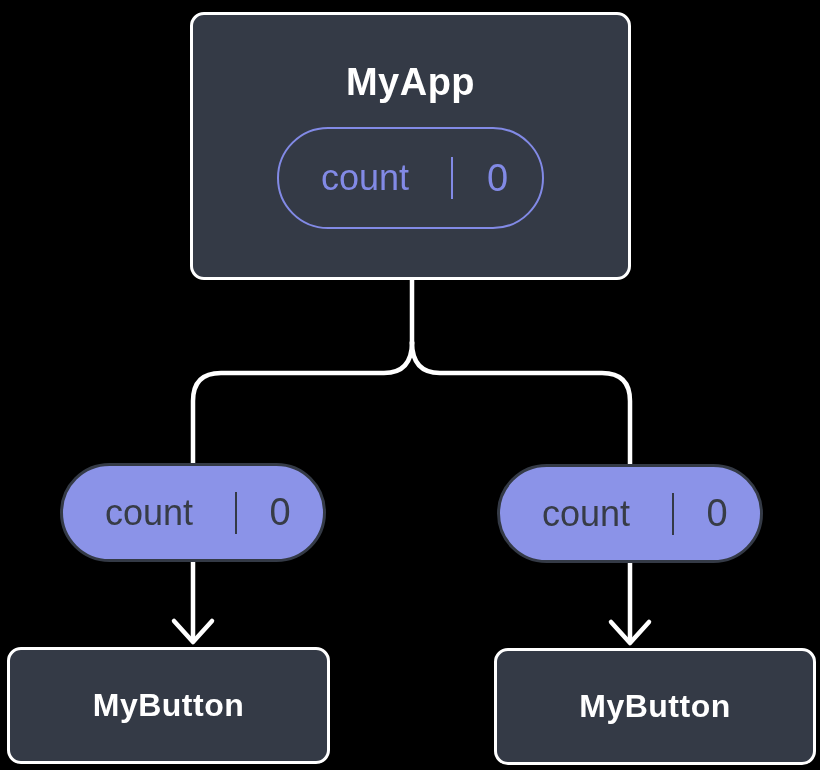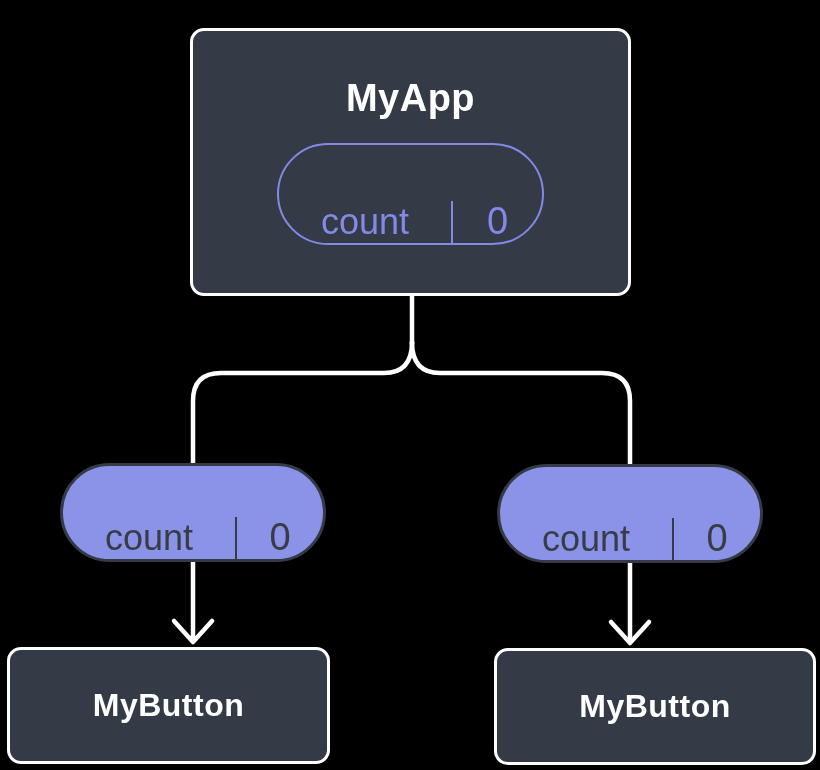--- a/index.html
+++ b/index.html
@@ -33,40 +33,39 @@
     background: var(--box-bg, #343a46);
     border: 3.5px solid var(--box-border, #ffffff);
     border-radius: 14px;
     z-index: 2;
   }
   .root-box {
     left: 190px;
     top: 12px;
     width: 441px;
     height: 268px;
-    margin-top: 16px;
   }
   .component-title {
     position: absolute;
     left: 0;
     right: 0;
     text-align: center;
     color: var(--title-text, #ffffff);
     font-size: 38px;
     font-weight: 700;
     letter-spacing: 0.5px;
   }
   .root-title {
     top: 46px;
   }
   .pill {
     position: absolute;
     box-sizing: border-box;
     display: flex;
-    align-items: flex-end;
+    align-items: center;
     z-index: 2;
   }
   .root-pill {
     left: 84px;
     top: 112px;
     width: 267px;
     height: 102px;
     border: 2.5px solid var(--pill-outline, #828ae6);
     border-radius: 51px;
     background: transparent;

